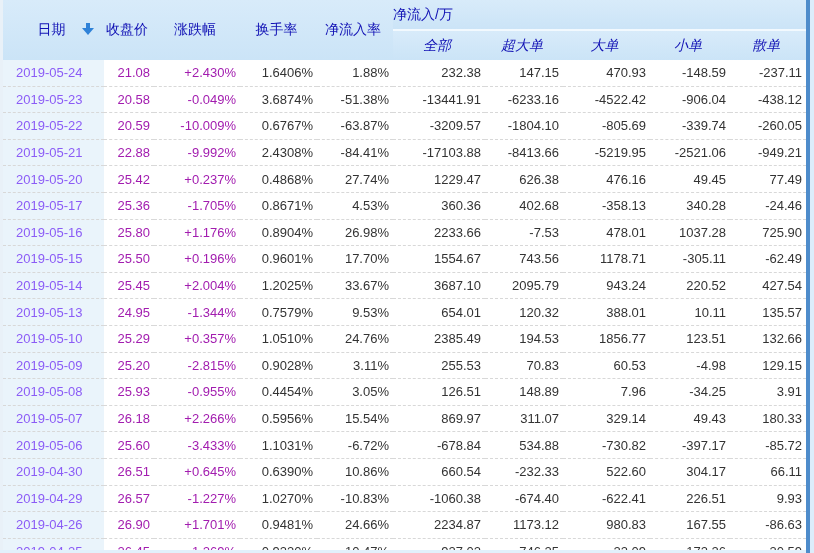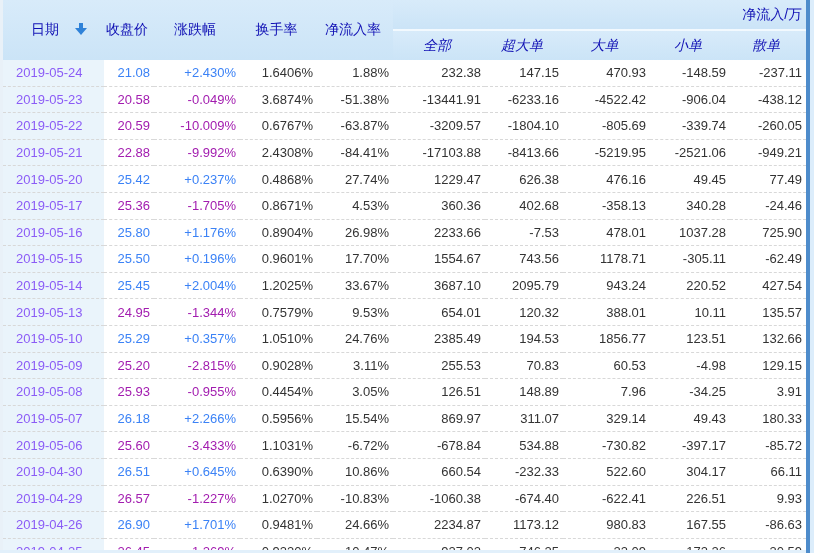--- a/index.html
+++ b/index.html
@@ -24,22 +24,22 @@
   thead th{
     background:linear-gradient(#d8ebfa,#cbe4f7);
     color:#1010b4;
     font-size:14px;font-weight:400;
     text-align:center;
     padding:0 4px 0 0;
     white-space:nowrap;
   }
   tr.h1 th{height:29px;}
   tr.h2 th{height:29px;font-style:italic;}
-  th.th-date{text-align:left;padding-left:28px;}
-  th.th-group{text-align:right;border-bottom:2px solid #f2f9fe;}
+  th.th-date{text-align:center;padding-left:28px;}
+  th.th-group{text-align:left;border-bottom:2px solid #f2f9fe;}
   .sort-arrow{
     display:inline-flex;flex-direction:column;align-items:center;
     vertical-align:middle;margin-left:16px;position:relative;top:-1px;
   }
   .sort-arrow .stem{width:4px;height:5px;background:#2f82d8;}
   .sort-arrow .tip{width:0;height:0;border-left:6px solid transparent;
     border-right:6px solid transparent;border-top:7px solid #2f82d8;}
 
   tbody td{
     height:25.6px;
@@ -47,21 +47,21 @@
     text-align:right;
     padding:0 4px 0 0;
     border-bottom:1px dashed #d8d8d8;
     white-space:nowrap;
     background:#fff;
   }
   tbody td.date{
     text-align:left;padding-left:13px;
     background:#eaf4fb;color:#8b5cf6;
   }
-  tbody td.up{color:#3b82f6;}
+  tbody td.up{color:#a21caf;}
   tbody td.down{color:#a21caf;}
 </style>
 </head>
 <body>
 
 <div class="page">
   <table class="grid">
     <colgroup>
       <col style="width:101px">
         <col style="width:50px">

